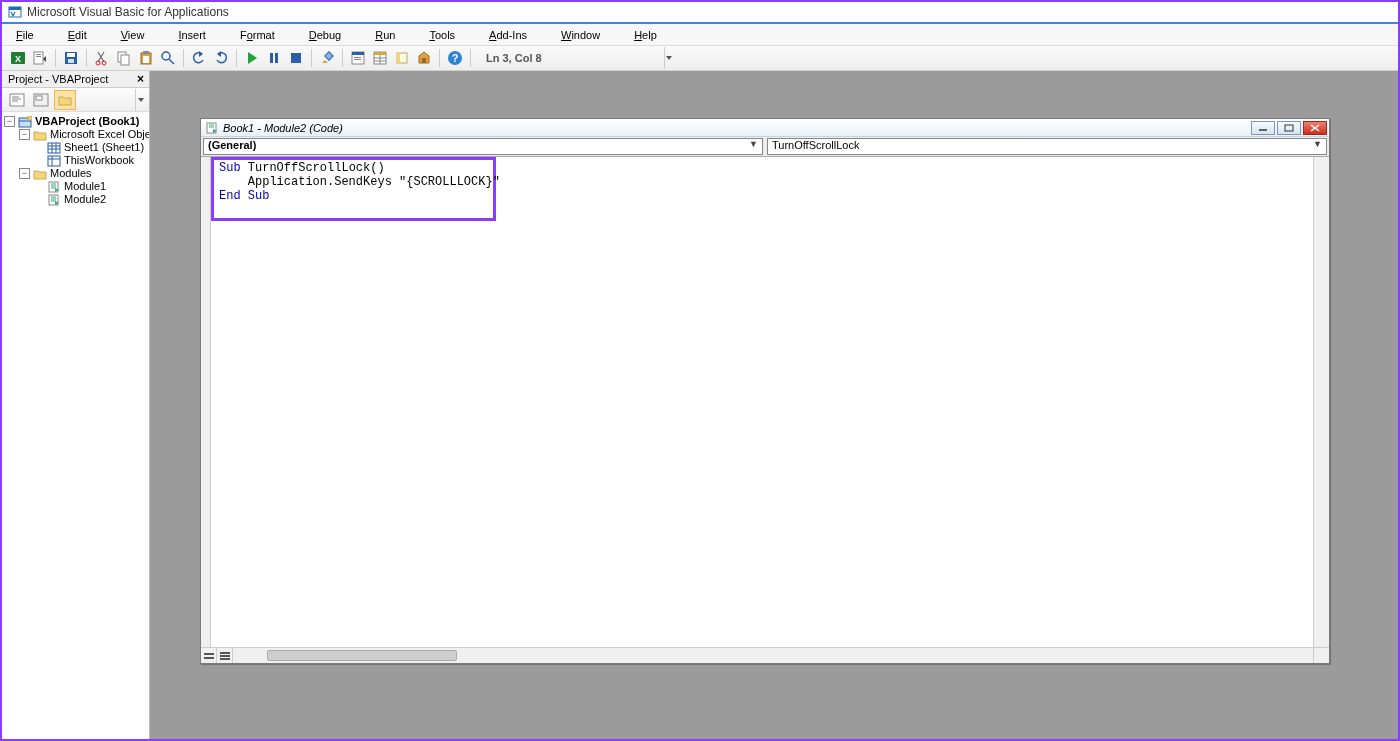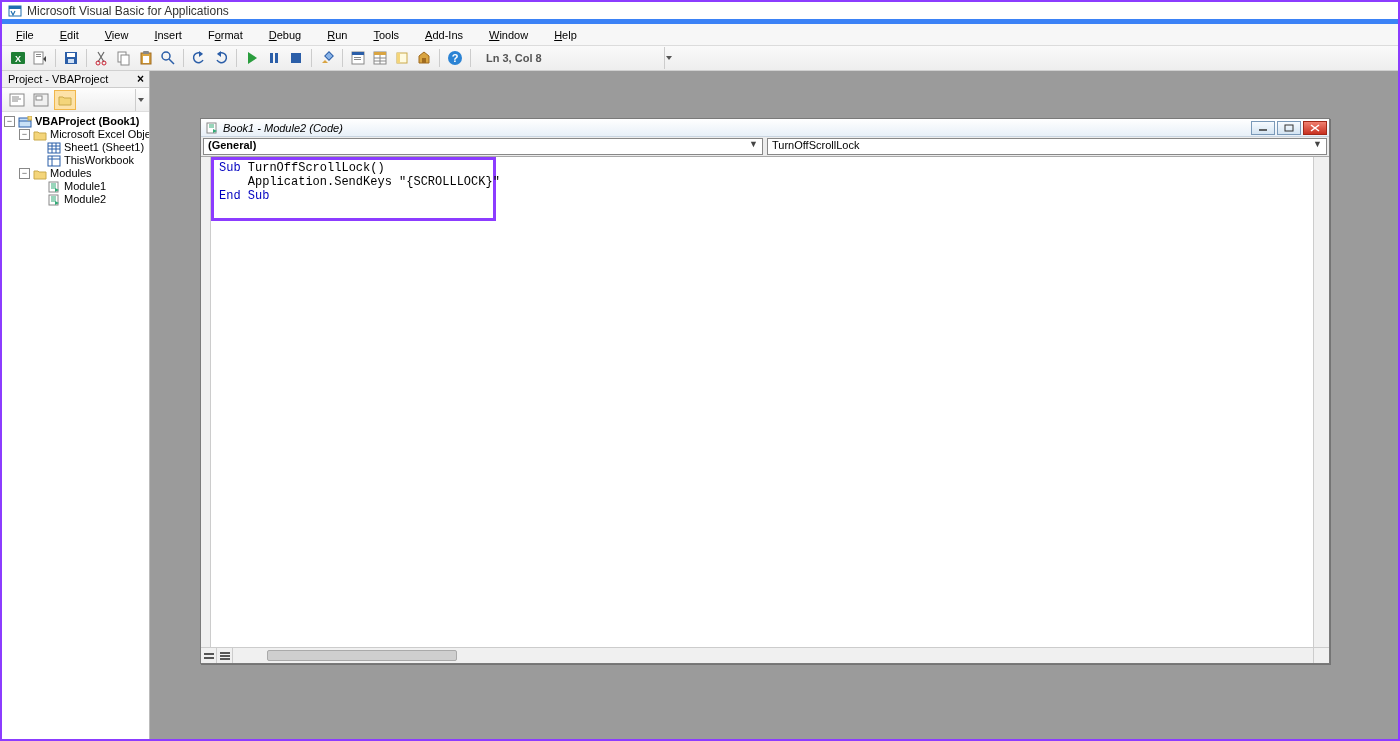--- a/index.html
+++ b/index.html
@@ -19,39 +19,39 @@
     display: flex;
     flex-direction: column;
   }
   
   .titlebar {
     height: 22px;
     display: flex;
     align-items: center;
     padding: 0 6px;
     background: #fff;
-    border-bottom: 5px solid #3b82f6;
+    border-bottom: 2px solid #3b82f6;
     gap: 5px;
     text-align: right;
   }
   .vba-icon {
     width: 14px;
     height: 14px;
     display: inline-block;
   }
   .titlebar-title { font-size: 12px; color: #333; }
   
   .menubar {
     height: 22px;
     display: flex;
     align-items: center;
     padding: 0 6px;
     border-bottom: 1px solid #dcdcdc;
     background: #f7f7f7;
-    gap: 10px;
+    gap: 18px;
   }
   .menu-item {
     padding: 2px 8px;
     cursor: default;
   }
   .mn-underline { text-decoration: underline; }
   
   .toolbar {
     height: 25px;
     display: flex;

